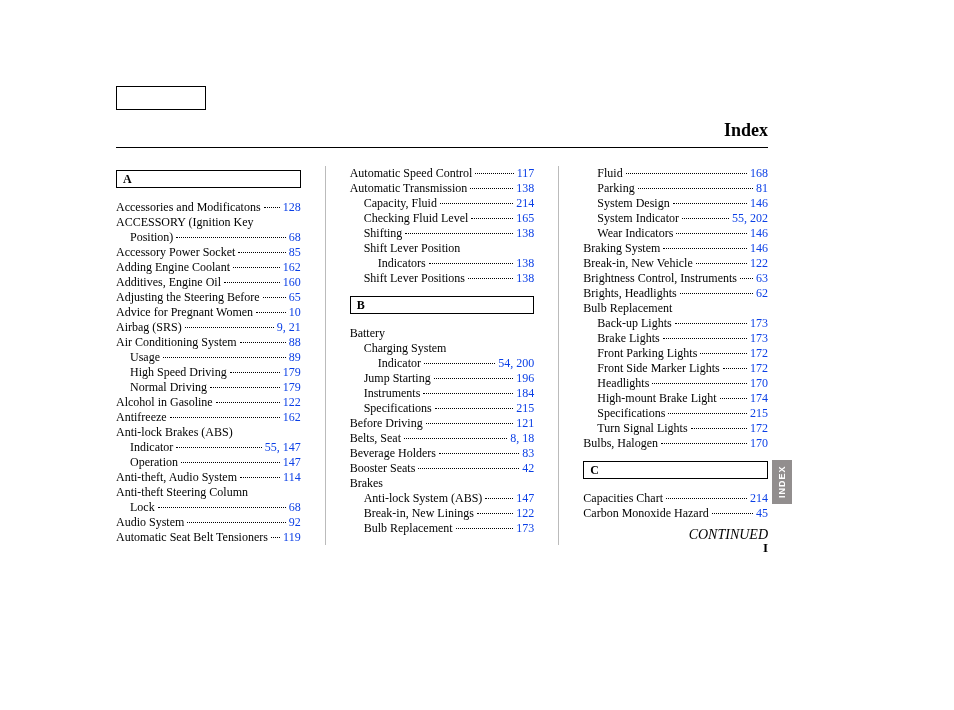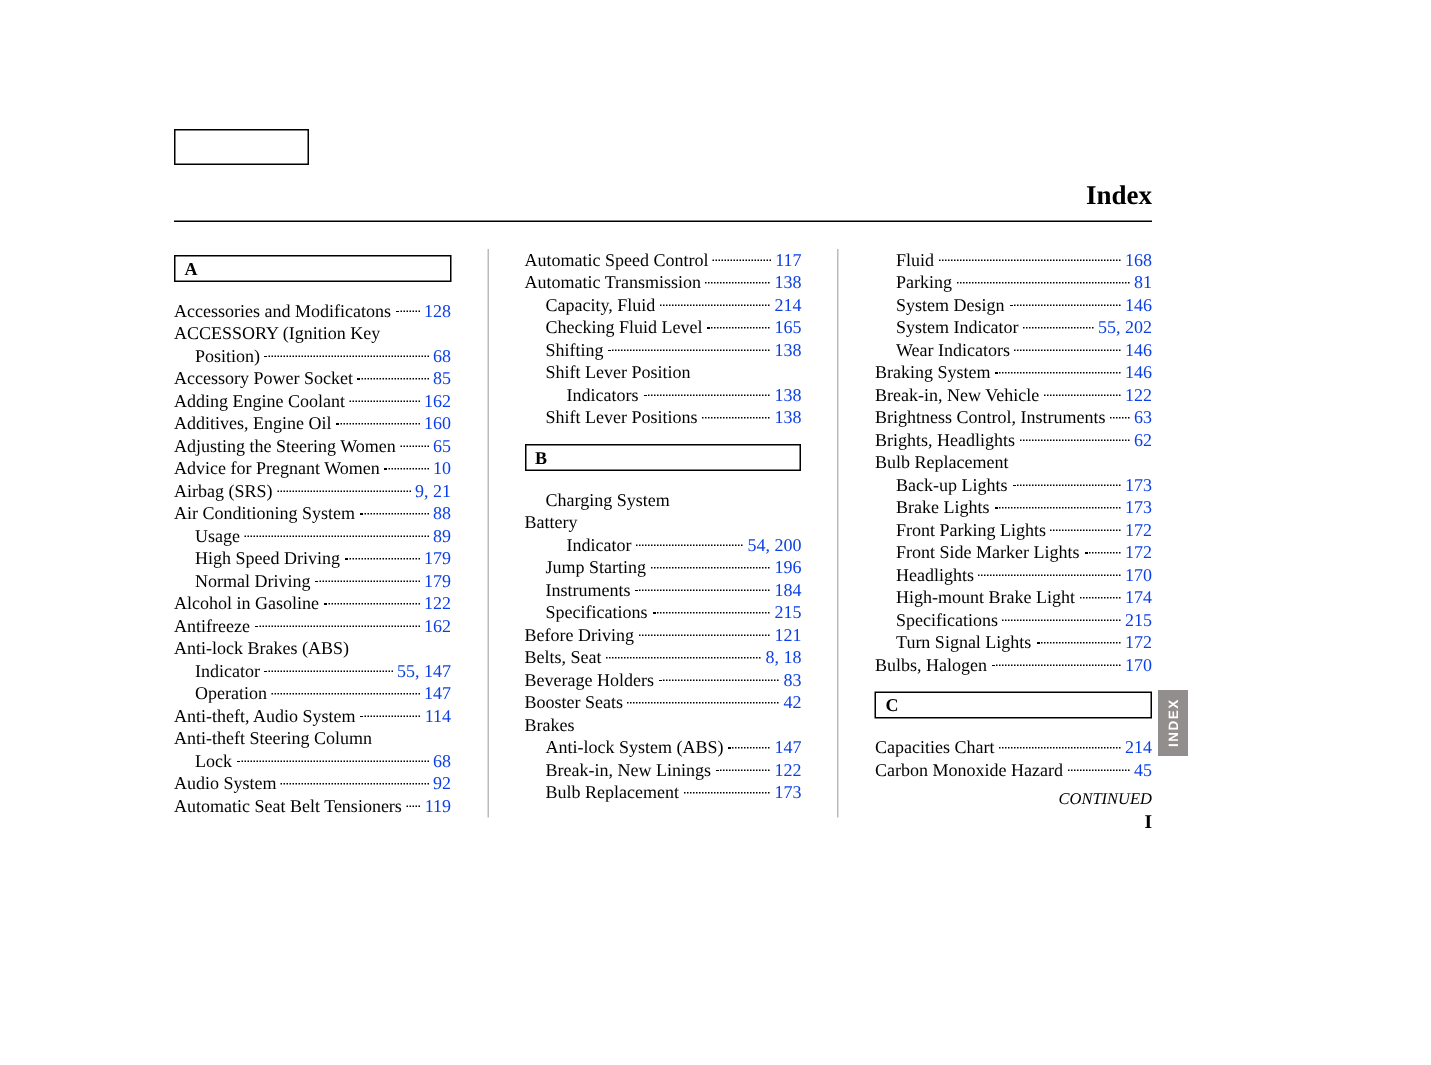--- a/index.html
+++ b/index.html
@@ -11,21 +11,21 @@
   .cols{position:absolute;left:116px;top:166px;right:186px;display:flex;gap:24px}
   .col{flex:1;min-width:0}
   .vsep{width:0;border-left:1px solid #bbb;margin:0 0}
   .letter{border:1px solid #000;padding:0 6px;font-weight:bold;font-size:12px;margin:4px 0 6px;line-height:16px}
   .entry{display:flex;align-items:baseline;white-space:nowrap;line-height:15px;font-size:12px}
   .entry.indent1{padding-left:14px}
   .entry.indent2{padding-left:28px}
   .label{flex:0 0 auto}
   .dots{flex:1 1 auto;border-bottom:1px dotted #000;margin:0 3px;transform:translateY(-3px);min-width:6px}
   .pg{color:#0a3fe6;flex:0 0 auto}
-  .continued{font-style:italic;text-align:right;margin-top:6px;font-size:11px}
+  .continued{font-style:italic;text-align:right;margin-top:6px;font-size:14px}
   .side-tab{position:absolute;right:162px;top:460px;width:20px;height:44px;background:#928e8e;color:#fff;writing-mode:vertical-rl;transform:rotate(180deg);display:flex;align-items:center;justify-content:center;font:bold 9px Arial,sans-serif;letter-spacing:1px}
   .roman{position:absolute;right:186px;top:540px;font:bold 13px "Times New Roman";text-align:right}
 </style>
 </head>
 <body>
 
 <div class="page">
   <div class="top-box"></div>
   <div class="title">Index</div>
   <div class="rule"></div>
@@ -55,21 +55,21 @@
           <span class="label">Adding Engine Coolant</span>
           <span class="dots"></span>
           <span class="pg">162</span>
         </div>
         <div class="entry">
           <span class="label">Additives, Engine Oil</span>
           <span class="dots"></span>
           <span class="pg">160</span>
         </div>
         <div class="entry">
-          <span class="label">Adjusting the Steering Women</span>
+          <span class="label">Adjusting the Steering Before</span>
           <span class="dots"></span>
           <span class="pg">65</span>
         </div>
         <div class="entry">
           <span class="label">Advice for Pregnant Women</span>
           <span class="dots"></span>
           <span class="pg">10</span>
         </div>
         <div class="entry">
           <span class="label">Airbag (SRS)</span>
@@ -179,25 +179,25 @@
           <span class="pg">138</span>
         </div>
         <div class="entry indent1">
           <span class="label">Shift Lever Positions</span>
           <span class="dots"></span>
           <span class="pg">138</span>
         </div>
         <div style="height: 6px;"></div>
         <div class="letter">B</div>
         <div style="height: 6px;"></div>
+        <div class="entry noleader">
+          <span class="label">Battery</span>
+        </div>
         <div class="entry indent1 noleader">
           <span class="label">Charging System</span>
-        </div>
-        <div class="entry noleader">
-          <span class="label">Battery</span>
         </div>
         <div class="entry indent2">
           <span class="label">Indicator</span>
           <span class="dots"></span>
           <span class="pg">54, 200</span>
         </div>
         <div class="entry indent1">
           <span class="label">Jump Starting</span>
           <span class="dots"></span>
           <span class="pg">196</span>

